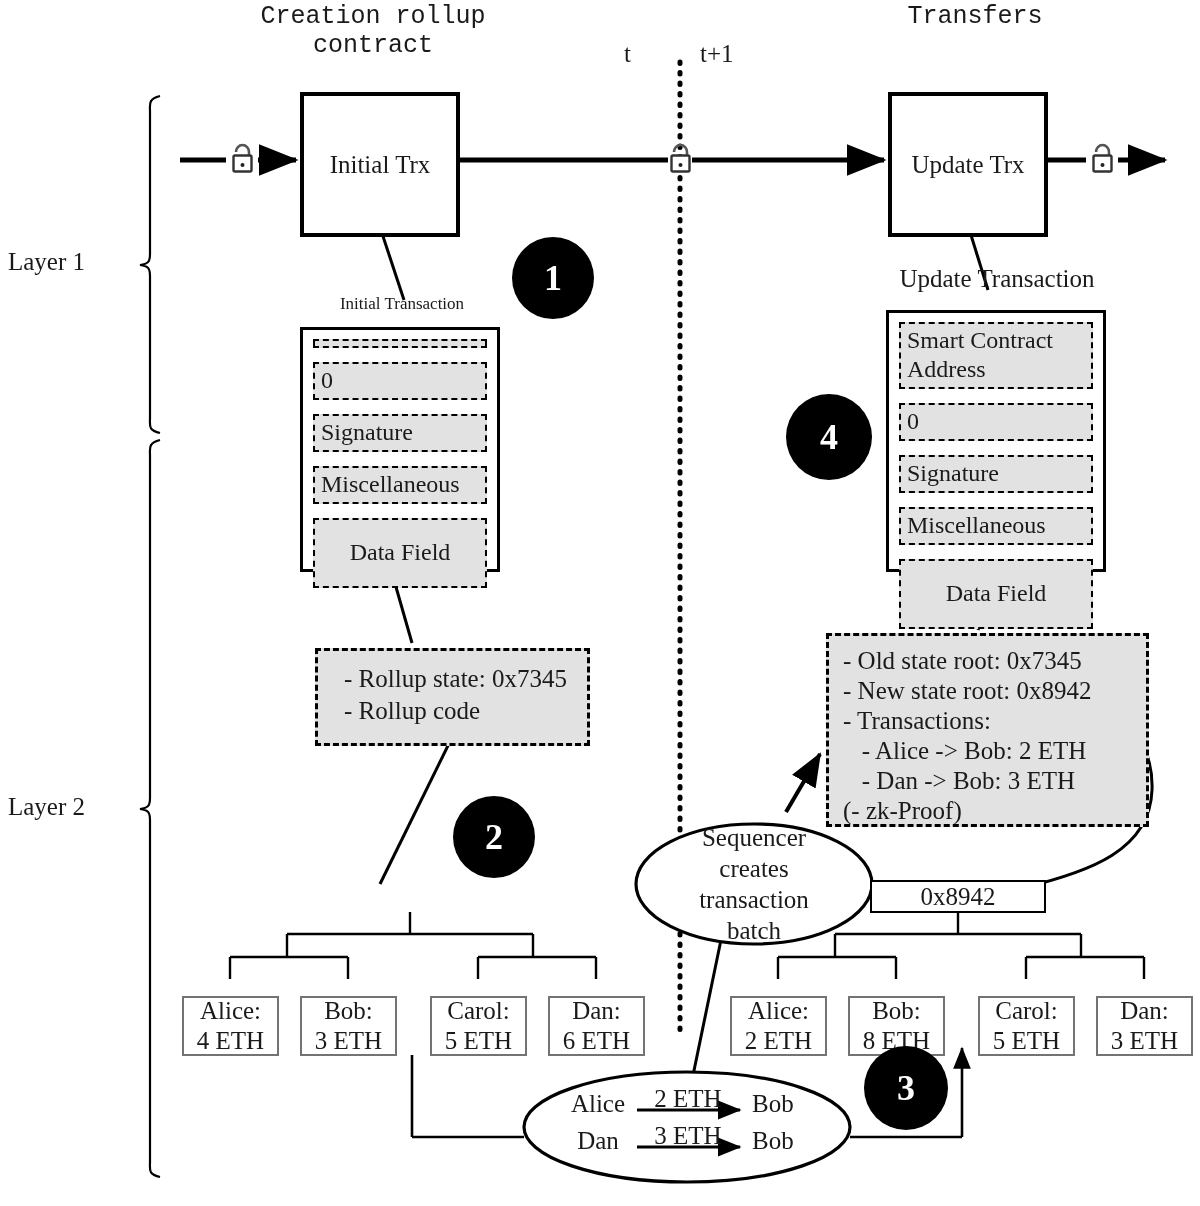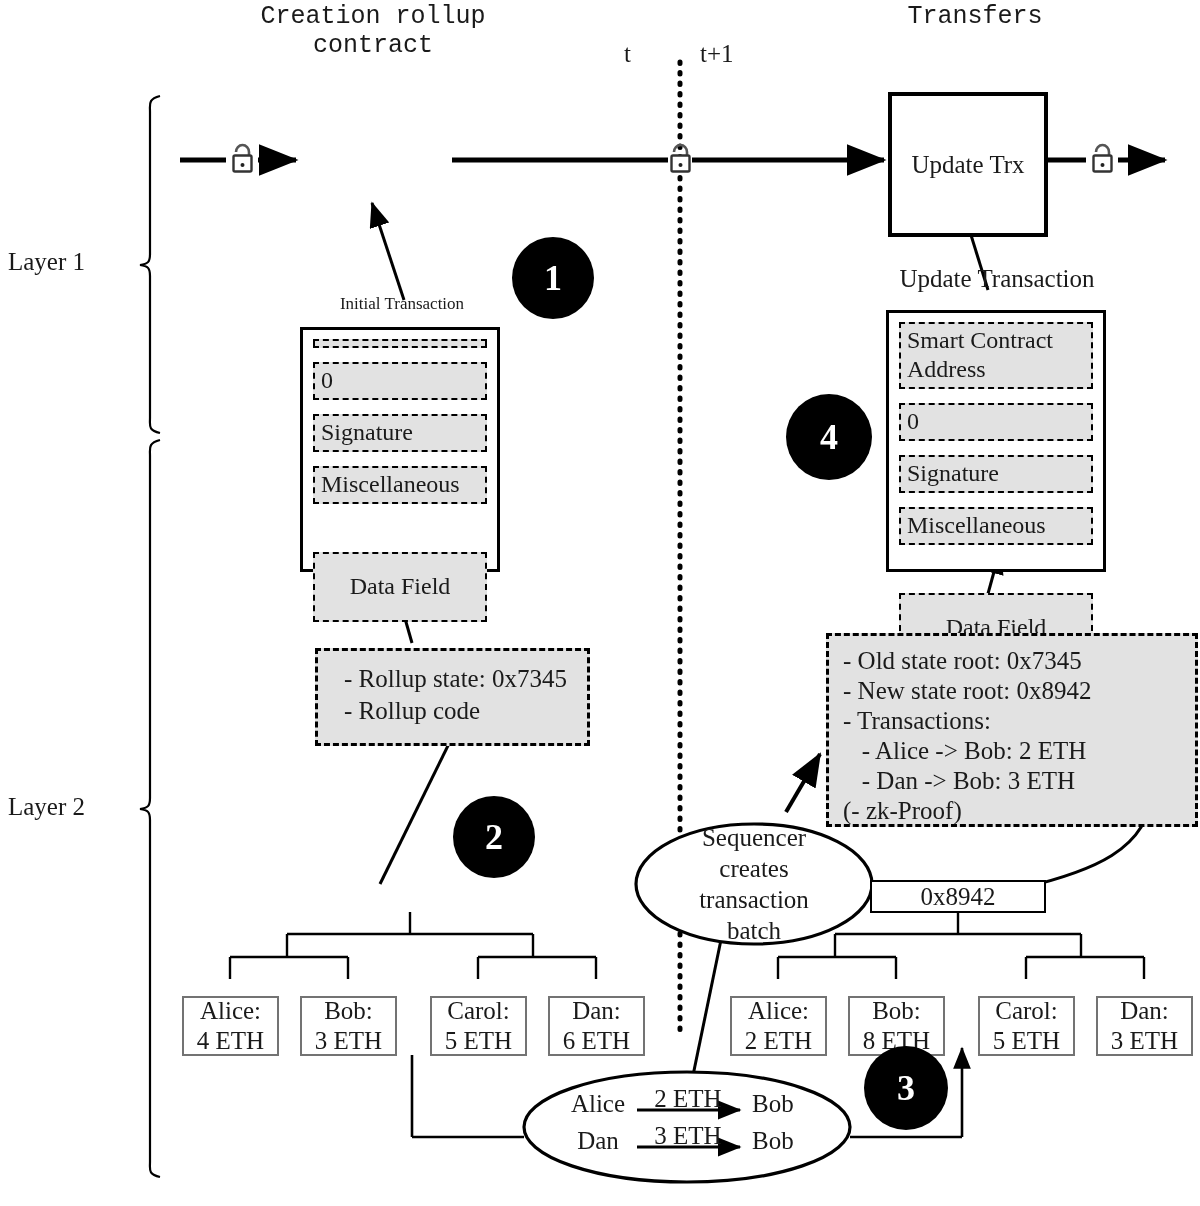--- a/index.html
+++ b/index.html
@@ -16,21 +16,21 @@
   
   .trxbox{border:4px solid #000;background:#fff;display:flex;align-items:center;
           justify-content:center;font-size:25px;}
 
   
   .txcontainer{border:3.5px solid #000;background:#fff;box-sizing:border-box;
                padding:9px 10px;display:flex;flex-direction:column;gap:14px;}
   .field{border:2.5px dashed #000;background:#e2e2e2;box-sizing:border-box;
          font-size:24px;line-height:29px;padding:2px 6px 3px 6px;}
   .field.blank{height:32px;}
-  .field.tall{min-height:70px;display:flex;align-items:center;justify-content:center;margin-top:34px;}
+  .field.tall{min-height:70px;display:flex;align-items:center;justify-content:center;}
 
   
   .blob{border:3px dashed #000;background:#e2e2e2;box-sizing:border-box;
         font-size:25px;line-height:32px;padding:12px 26px;}
   .blob .ln{white-space:pre;}
 
   
   .node{border:2px solid #000;background:#fff;box-sizing:border-box;
         display:flex;align-items:center;justify-content:center;font-size:25px;}
   .leaf{border:2px solid #737373;background:#fff;box-sizing:border-box;
@@ -174,20 +174,23 @@
   </div>
 
   <div class="abs caption" style="left:860px;top:2px;width:230px;">Transfers</div>
 
   <div class="abs tlabel" style="left:624px;top:40px;">t</div>
   <div class="abs tlabel" style="left:700px;top:40px;">t+1</div>
 
   <div class="abs layerlabel" style="left:8px;top:248px;">Layer 1</div>
   <div class="abs layerlabel" style="left:8px;top:793px;">Layer 2</div>
 
+  <div class="abs trxbox" style="left:300px;top:92px;width:152px;height:137px;">
+    <span>Initial Trx</span>
+  </div>
 
   <div class="abs trxbox" style="left:888px;top:92px;width:152px;height:137px;">
     <span>Update Trx</span>
   </div>
 
   <div class="abs" style="left:298px;top:294px;width:208px;">
     <div class="ctr" style="font-size:17px;">Initial Transaction</div>
   </div>
 
   <div class="abs txcontainer" style="left:300px;top:327px;width:200px;height:245px;">
@@ -211,21 +214,21 @@
     <div class="field">Signature</div>
     <div class="field">Miscellaneous</div>
     <div class="field tall" style="flex:1;">Data Field</div>
   </div>
 
   <div class="abs blob" style="left:315px;top:648px;width:275px;height:98px;">
     <div class="ln">- Rollup state: 0x7345</div>
     <div class="ln">- Rollup code</div>
   </div>
 
-  <div class="abs blob" style="left:826px;top:633px;width:372px;height:194px;padding:10px 14px;line-height:30px;">
+  <div class="abs blob" style="left:826px;top:633px;width:323px;height:194px;padding:10px 14px;line-height:30px;">
     <div class="ln">- Old state root: 0x7345</div>
     <div class="ln">- New state root: 0x8942</div>
     <div class="ln">- Transactions:</div>
     <div class="ln">   - Alice -&gt; Bob: 2 ETH</div>
     <div class="ln">   - Dan -&gt; Bob: 3 ETH</div>
     <div class="ln">(- zk-Proof)</div>
   </div>
 
 
   <div class="abs leaf" style="left:182px;top:978px;width:97px;height:60px;">

